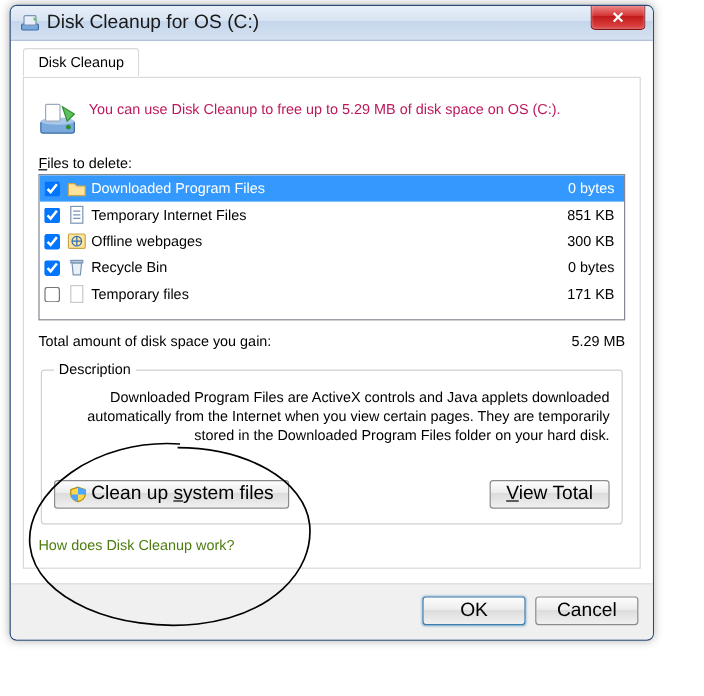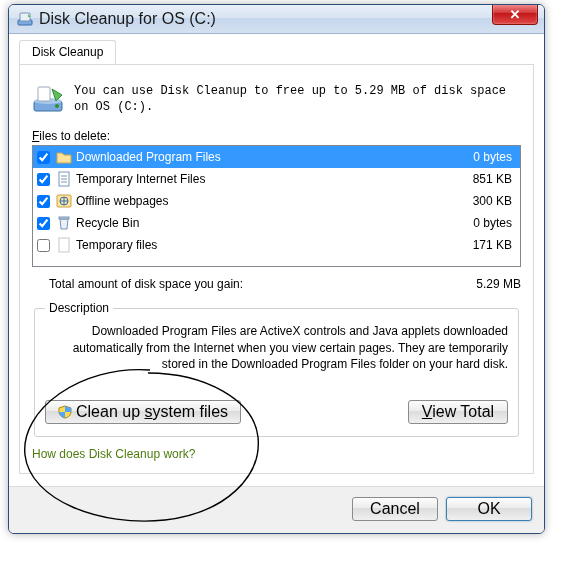--- a/index.html
+++ b/index.html
@@ -90,22 +90,21 @@
     gap: 10px;
     margin: 8px 0 14px 0;
   }
   .intro-icon {
     width: 32px;
     height: 32px;
     flex: 0 0 32px;
   }
   .intro-text {
     line-height: 1.35;
-    color: #000000;
-    font-family: Liberation Mono, monospace;
+    color: #be185d;
   }
   .section-label {
     margin-bottom: 2px;
   }
   .section-label .ul { text-decoration: underline; }
   .listbox {
     border: 1px solid #828790;
     height: 120px;
     overflow-y: scroll;
     background: #fff;
@@ -132,21 +131,21 @@
     height: 16px;
     flex: 0 0 16px;
   }
   .row .name { flex: 1; }
   .row .size { width: 70px; text-align: right; padding-right: 4px; }
   .total-row {
     display: flex;
     margin-top: 10px;
     margin-bottom: 10px;
   }
-  .total-row .label { flex: 1; margin-left: 17px; }
+  .total-row .label { flex: 1; }
   .total-row .val { width: 80px; text-align: right; }
   fieldset.desc {
     border: 1px solid #d0d0d0;
     border-radius: 3px;
     padding: 8px 10px 12px 10px;
   }
   fieldset.desc legend {
     padding: 0 4px;
     font-size: 12px;
   }
@@ -329,22 +328,22 @@
           </button>
         </div>
       </fieldset>
 
       <a class="link">How does Disk Cleanup work?</a>
 
     </div>
   </div>
 
   <div class="dialog-buttons">
+    <button class="btn default">OK</button>
     <button class="btn">Cancel</button>
-    <button class="btn default">OK</button>
   </div>
 
 </div>
 
 <svg class="annotation" style="left:0px; top:355px;" width="280" height="180" viewBox="0 0 280 180">
   <path d="M 150 15
            C 80 10, 20 55, 25 100
            C 30 145, 100 172, 165 165
            C 225 158, 262 122, 258 82
            C 254 45, 205 18, 148 18" fill="none" stroke="#000" stroke-width="1.4"></path>

